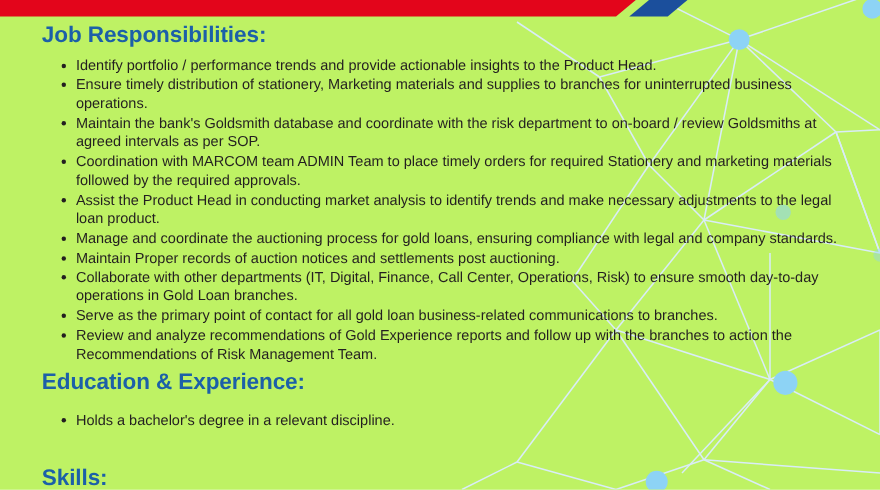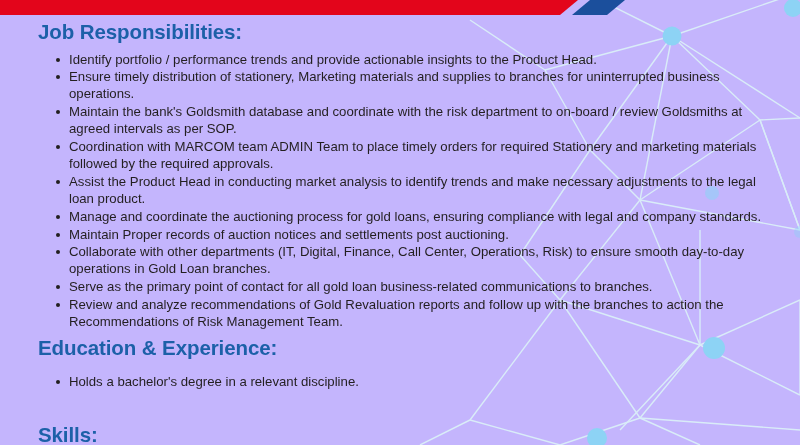--- a/index.html
+++ b/index.html
@@ -13,21 +13,21 @@
     background: #ffffff;
     font-family: "Liberation Sans", sans-serif;
     position: relative;
   }
   #page {
     position: absolute;
     inset: 0;
     width: 800px;
     height: 445px;
     overflow: hidden;
-    background: #c4b5fd;
+    background: #bef264;
   }
   
   #network-bg {
     position: absolute;
     top: 0;
     left: 0;
     width: 800px;
     height: 445px;
     z-index: 0;
     pointer-events: none;
@@ -157,21 +157,21 @@
       <ul class="bullets">
         <li>Identify portfolio / performance trends and provide actionable insights to the Product Head.</li>
         <li>Ensure timely distribution of stationery, Marketing materials and supplies to branches for uninterrupted business operations.</li>
         <li>Maintain the bank's Goldsmith database and coordinate with the risk department to on-board / review Goldsmiths at agreed intervals as per SOP.</li>
         <li>Coordination with MARCOM team ADMIN Team to place timely orders for required Stationery and marketing materials followed by the required approvals.</li>
         <li>Assist the Product Head in conducting market analysis to identify trends and make necessary adjustments to the legal loan product.</li>
         <li>Manage and coordinate the auctioning process for gold loans, ensuring compliance with legal and company standards.</li>
         <li>Maintain Proper records of auction notices and settlements post auctioning.</li>
         <li>Collaborate with other departments (IT, Digital, Finance, Call Center, Operations, Risk) to ensure smooth day-to-day operations in Gold Loan branches.</li>
         <li>Serve as the primary point of contact for all gold loan business-related communications to branches.</li>
-        <li>Review and analyze recommendations of Gold Revaluation reports and follow up with the branches to action the Recommendations of Risk Management Team.</li>
+        <li>Review and analyze recommendations of Gold Experience reports and follow up with the branches to action the Recommendations of Risk Management Team.</li>
       </ul>
     </section>
 
     <section class="section" id="sec-education">
       <h2 class="section-heading">Education &amp; Experience:</h2>
       <ul class="bullets">
         <li>Holds a bachelor's degree in a relevant discipline.</li>
       </ul>
     </section>
 

